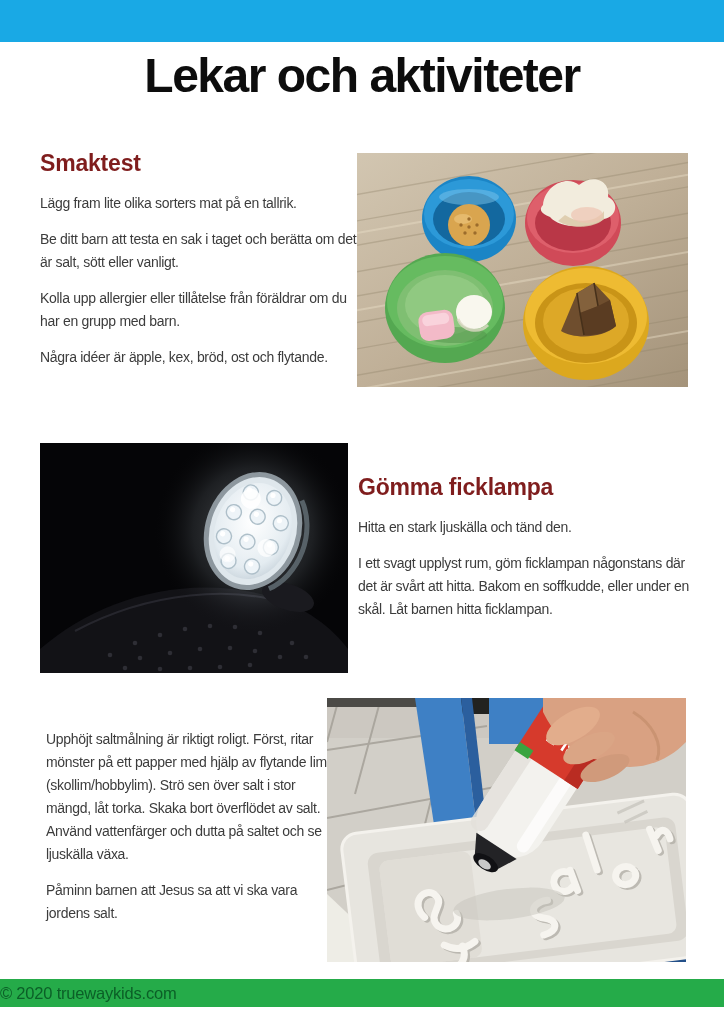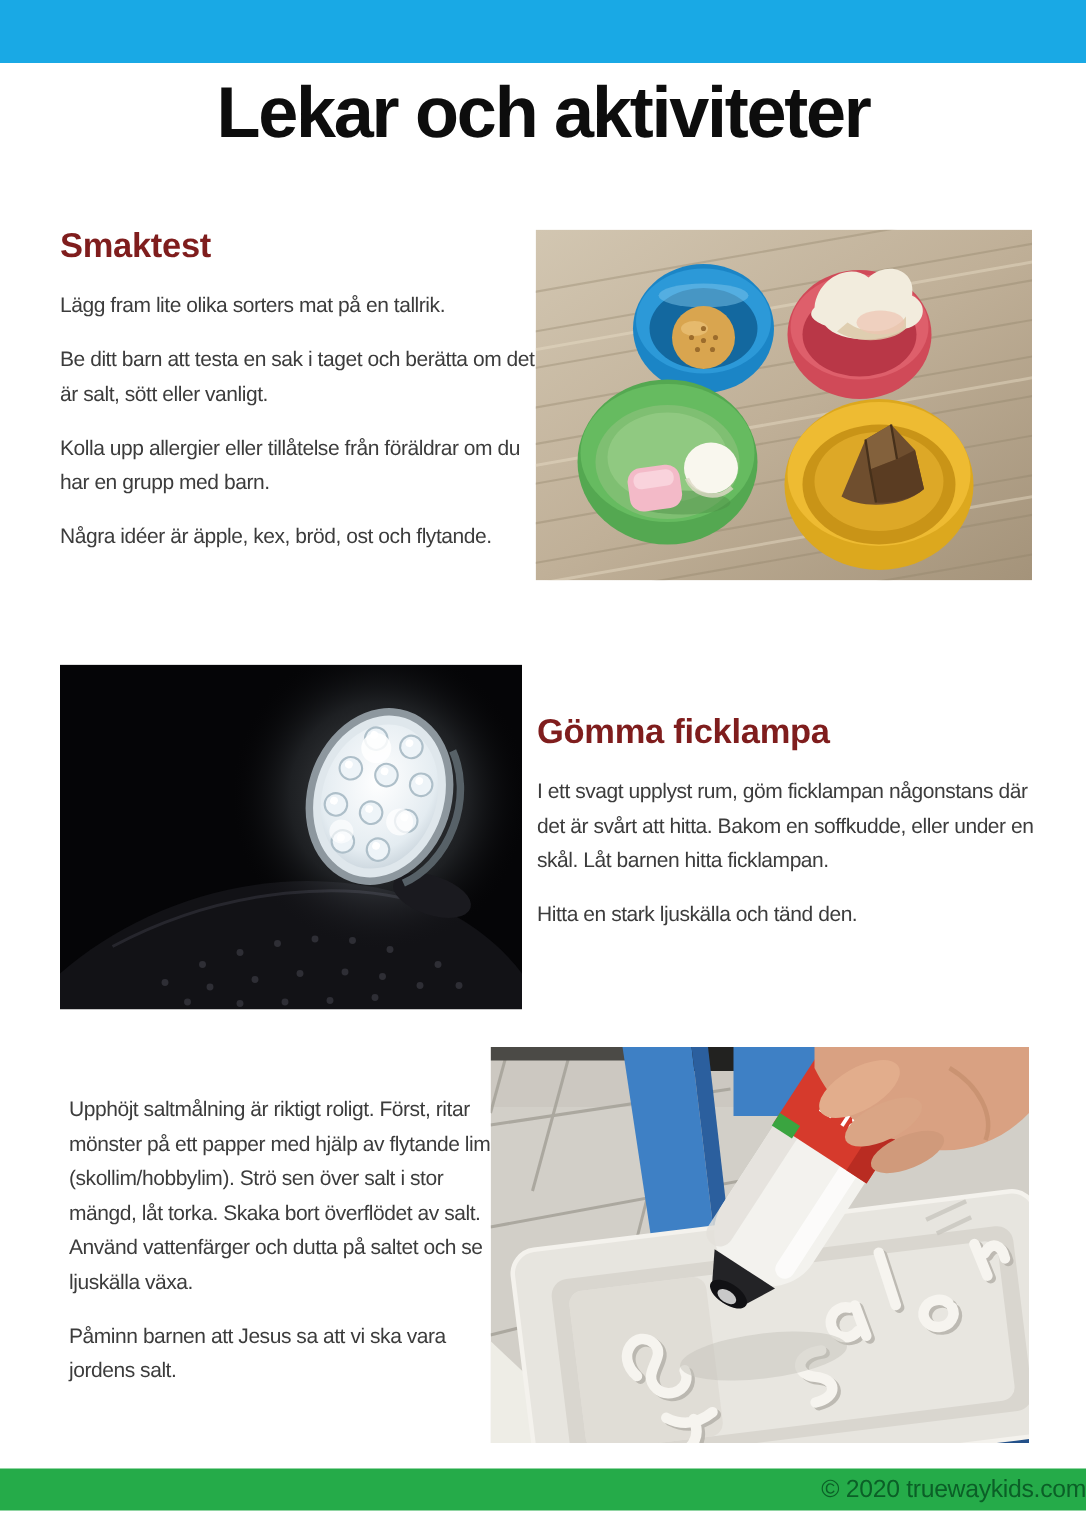--- a/index.html
+++ b/index.html
@@ -34,21 +34,21 @@
   .sec2-text{left:358px;top:430px;width:336px;margin-top:44px;}
   .sec3-text{left:46px;top:728px;width:286px;}
   .photo{position:absolute;overflow:hidden;}
   .photo svg{display:block;}
   .photo1{left:357px;top:153px;width:331px;height:234px;}
   .photo2{left:40px;top:443px;width:308px;height:230px;}
   .photo3{left:327px;top:698px;width:359px;height:264px;}
   .footer-bar{
     position:absolute;left:0;top:979px;width:724px;height:28px;
     background:#25AB49;
-    display:flex;align-items:center;justify-content:flex-end;
+    display:flex;align-items:center;justify-content:flex-start;
   }
   .footer-bar p{
     margin:0;font-size:16.5px;color:#0B5F27;letter-spacing:-0.2px;
   }
 </style>
 </head>
 <body>
 
 <div class="page">
 
@@ -213,22 +213,22 @@
           <circle cx="231" cy="100" r="9" fill="#ffffff" opacity="0.75"></circle>
           <circle cx="196" cy="118" r="8" fill="#ffffff" opacity="0.65"></circle>
         </g>
         <path d="M 250,44 A 48,60 0 0 1 246,138" stroke="#5d686f" stroke-width="5" fill="none" opacity="0.9"></path>
       </g>
     </svg>
   </div>
 
   <div class="text-col sec2-text">
     <h2>Gömma ficklampa</h2>
+    <p>Hitta en stark ljuskälla och tänd den.</p>
     <p>I ett svagt upplyst rum, göm ficklampan någonstans där det är svårt att hitta. Bakom en soffkudde, eller under en skål. Låt barnen hitta ficklampan.</p>
-    <p>Hitta en stark ljuskälla och tänd den.</p>
   </div>
 
   <div class="text-col sec3-text">
     <p>Upphöjt saltmålning är riktigt roligt. Först, ritar mönster på ett papper med hjälp av flytande lim (skollim/hobbylim).  Strö  sen över salt i stor mängd, låt torka. Skaka bort överflödet av salt. Använd vattenfärger och dutta på saltet och se ljuskälla växa.</p>
     <p>Påminn barnen att Jesus sa att vi ska vara jordens salt.</p>
   </div>
 
   <div class="photo photo3">
     <svg width="359" height="264" viewBox="0 0 359 264" xmlns="http://www.w3.org/2000/svg">
       <rect width="359" height="264" fill="#d2cfc8"></rect>

